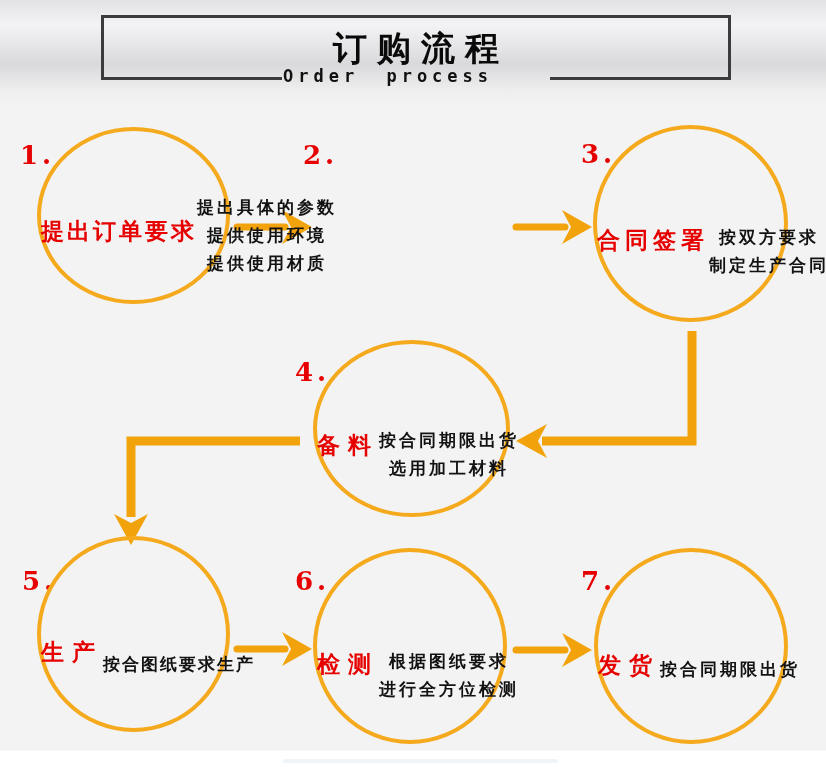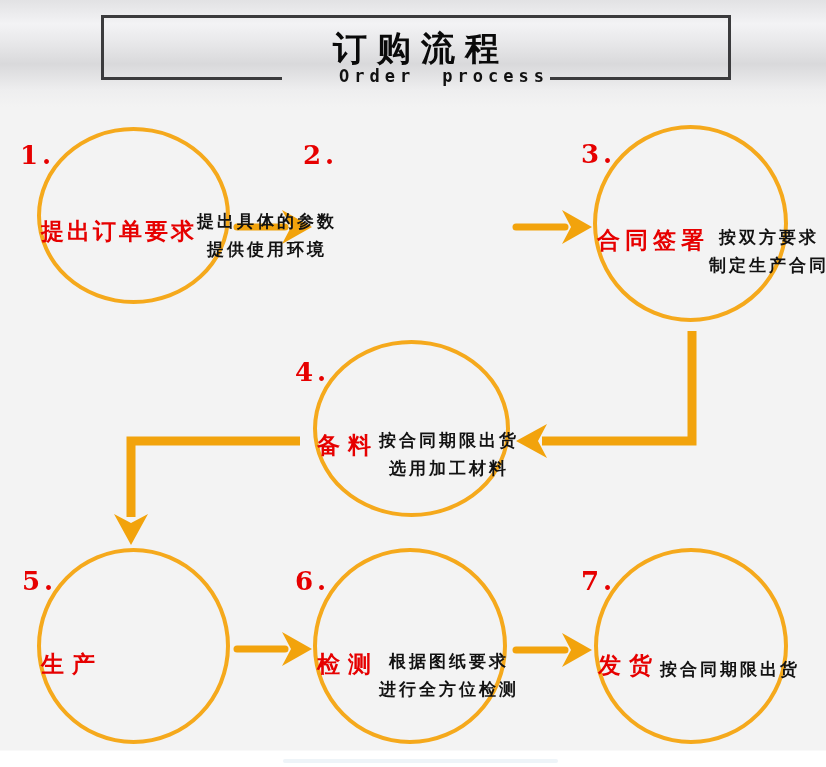--- a/index.html
+++ b/index.html
@@ -22,21 +22,21 @@
     margin-top:8px;text-align:center;
     font-size:34px;font-weight:bold;color:#0a0a0a;
     letter-spacing:10px;text-indent:10px;
     font-family:"DejaVu Serif","DejaVu Sans",serif;
   }
   .header-rule{position:absolute;top:77px;height:3px;background:#3b3b3d;}
   .header-rule.left{left:101px;width:181px;}
   .header-rule.right{left:550px;width:181px;}
   .header-subtitle{
     position:absolute;left:283px;top:66px;width:266px;
-    text-align:right;
+    text-align:left;
     font-family:"DejaVu Sans Mono",monospace;
     font-weight:bold;font-size:17px;color:#111;
     letter-spacing:5px;word-spacing:12px;
   }
 
   
   .circle{
     position:absolute;box-sizing:border-box;
     border:4px solid #f5a91c;border-radius:50%;
     display:flex;flex-direction:row;align-items:center;
@@ -53,21 +53,21 @@
   }
   .c1{left:37px;top:127px;width:193px;height:177px;padding-top:30px;}
   .c2{left:315px;top:126px;width:192px;height:188px;padding-top:32px;}
   .c2 .title{letter-spacing:8px;}
   .c3{left:593px;top:125px;width:195px;height:197px;padding-top:33px;}
   .c3 .title{letter-spacing:5px;}
   .c3 .lines{margin-top:22px;}
   .c4{left:313px;top:340px;width:197px;height:177px;padding-top:33px;}
   .c4 .title{letter-spacing:8px;}
   .c4 .lines{margin-top:18px;}
-  .c5{left:37px;top:548px;width:193px;height:196px;padding-top:36px;}
+  .c5{left:37px;top:536px;width:193px;height:196px;padding-top:36px;}
   .c5 .title{letter-spacing:8px;}
   .c5 .lines{margin-top:24px;}
   .c5 .line{letter-spacing:2px;}
   .c6{left:313px;top:548px;width:194px;height:196px;padding-top:36px;}
   .c6 .title{letter-spacing:8px;}
   .c6 .lines{margin-top:22px;}
   .c7{left:594px;top:548px;width:194px;height:196px;padding-top:38px;}
   .c7 .title{letter-spacing:8px;}
   .c7 .lines{margin-top:8px;}
 
@@ -143,20 +143,21 @@
   <div class="step-num n4">4.</div>
   <div class="step-num n5">5.</div>
   <div class="step-num n6">6.</div>
   <div class="step-num n7">7.</div>
 
   <div class="circle c1">
     <div class="title">提出订单要求</div>
     <div class="lines">
       <div class="line">提出具体的参数</div>
       <div class="line">提供使用环境</div>
+      <div class="line">提供使用材质</div>
     </div>
   </div>
 
 
   <div class="circle c3">
     <div class="title">合同签署</div>
     <div class="lines">
       <div class="line">按双方要求</div>
       <div class="line">制定生产合同</div>
     </div>
@@ -165,20 +166,23 @@
   <div class="circle c4">
     <div class="title">备料</div>
     <div class="lines">
       <div class="line">按合同期限出货</div>
       <div class="line">选用加工材料</div>
     </div>
   </div>
 
   <div class="circle c5">
     <div class="title">生产</div>
+    <div class="lines">
+      <div class="line">按合图纸要求生产</div>
+    </div>
   </div>
 
   <div class="circle c6">
     <div class="title">检测</div>
     <div class="lines">
       <div class="line">根据图纸要求</div>
       <div class="line">进行全方位检测</div>
     </div>
   </div>
 

